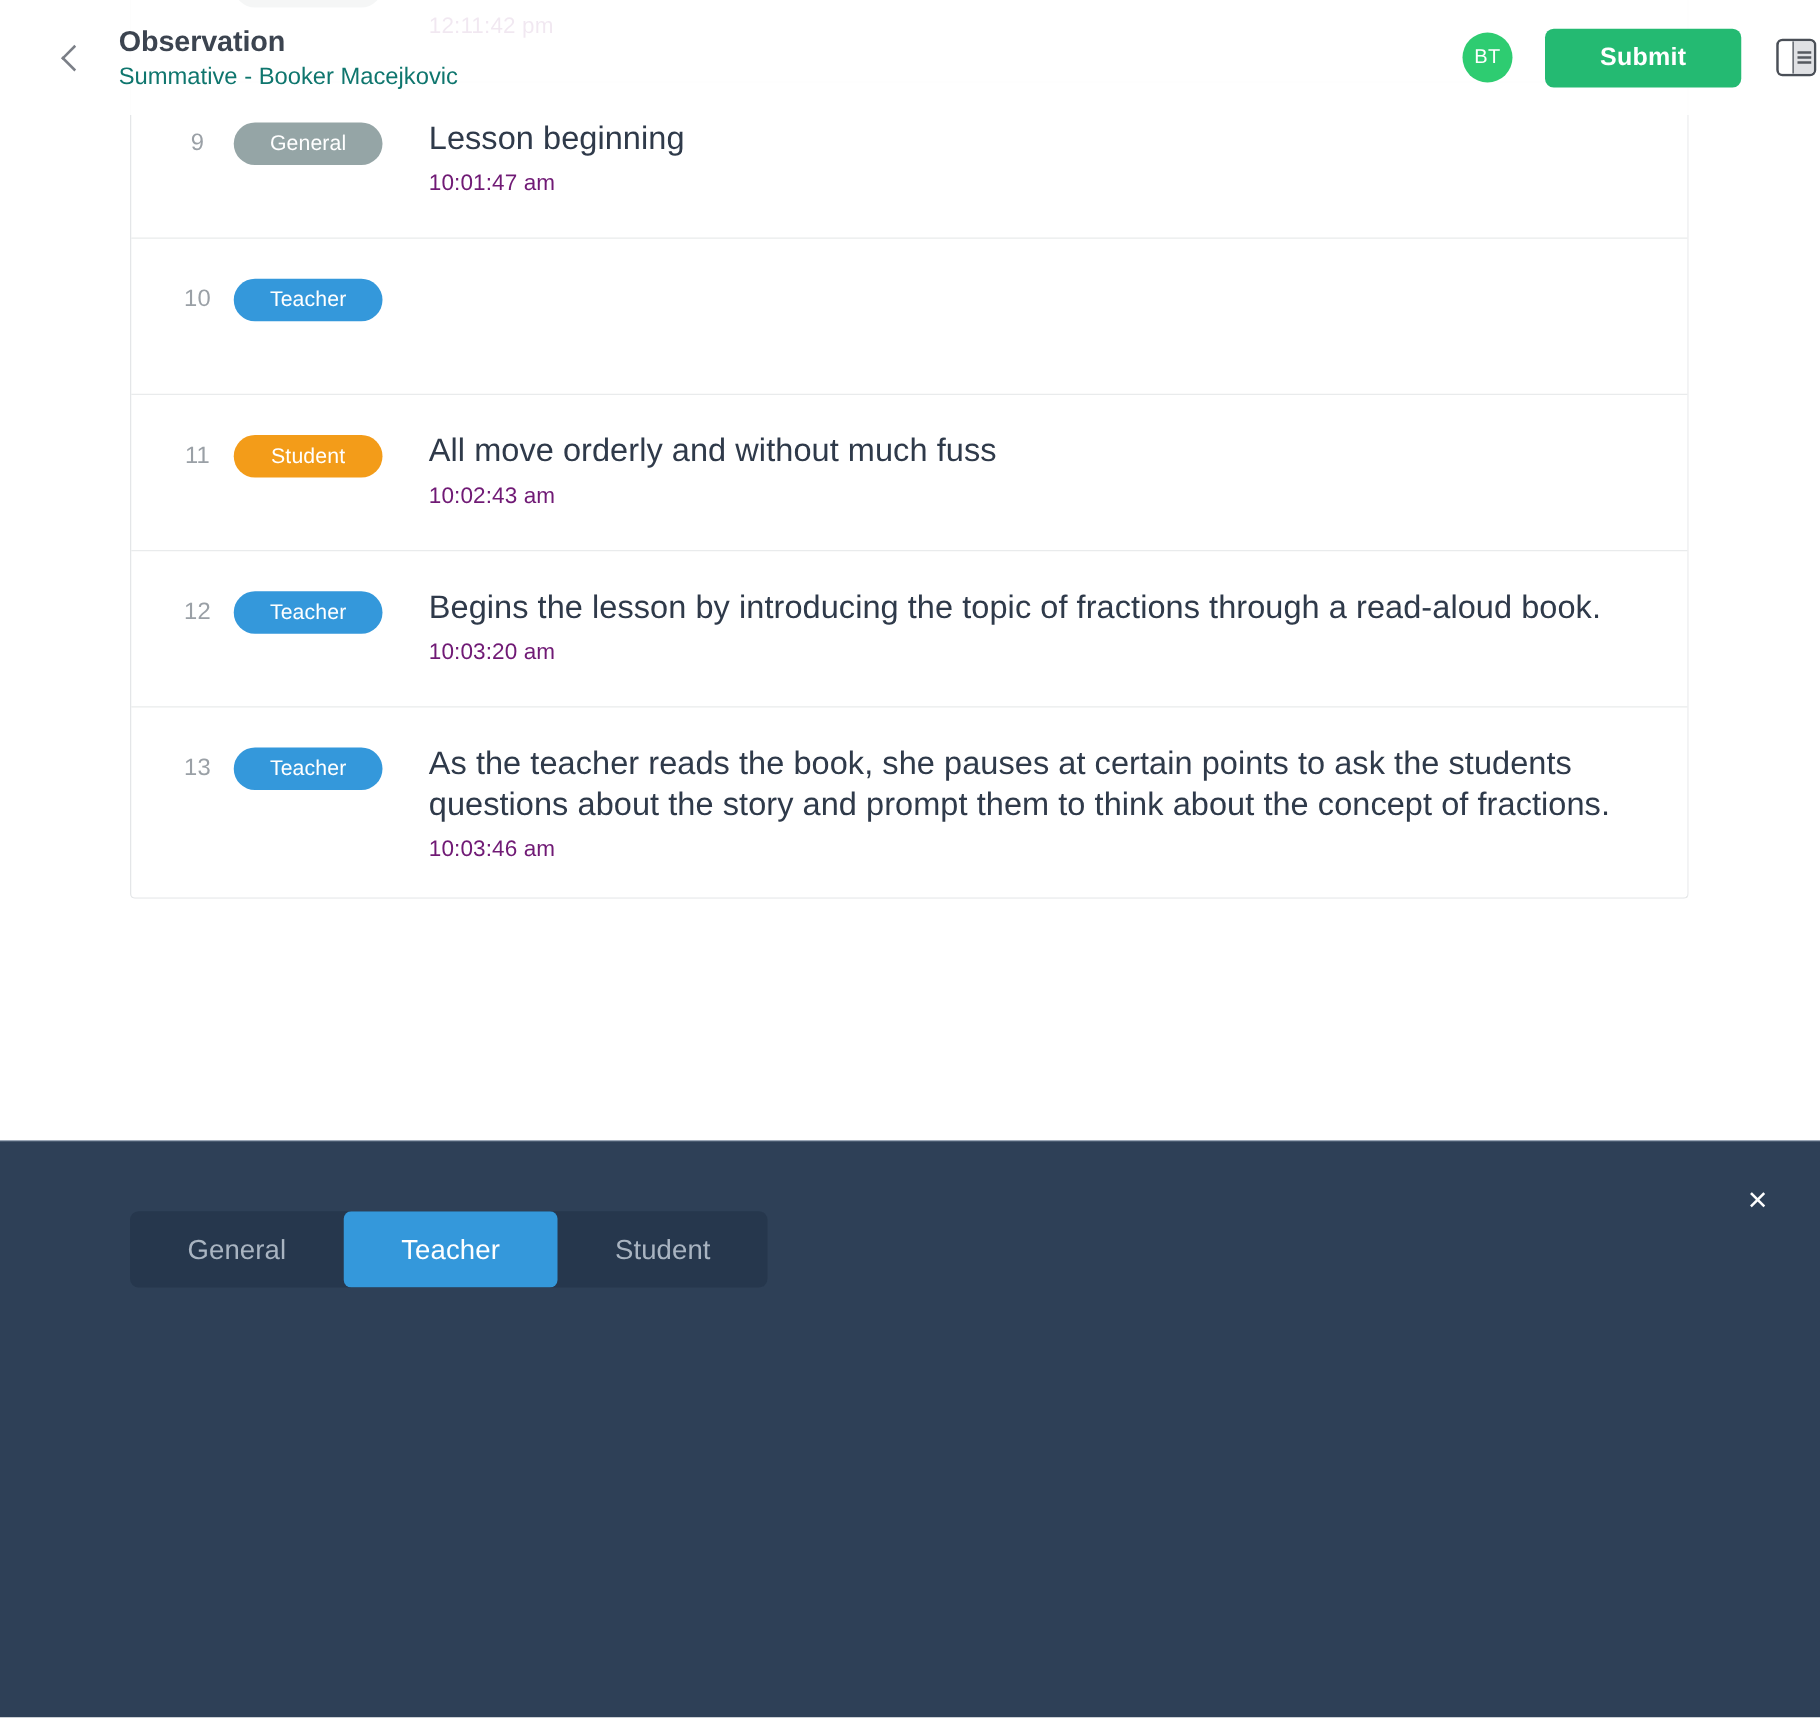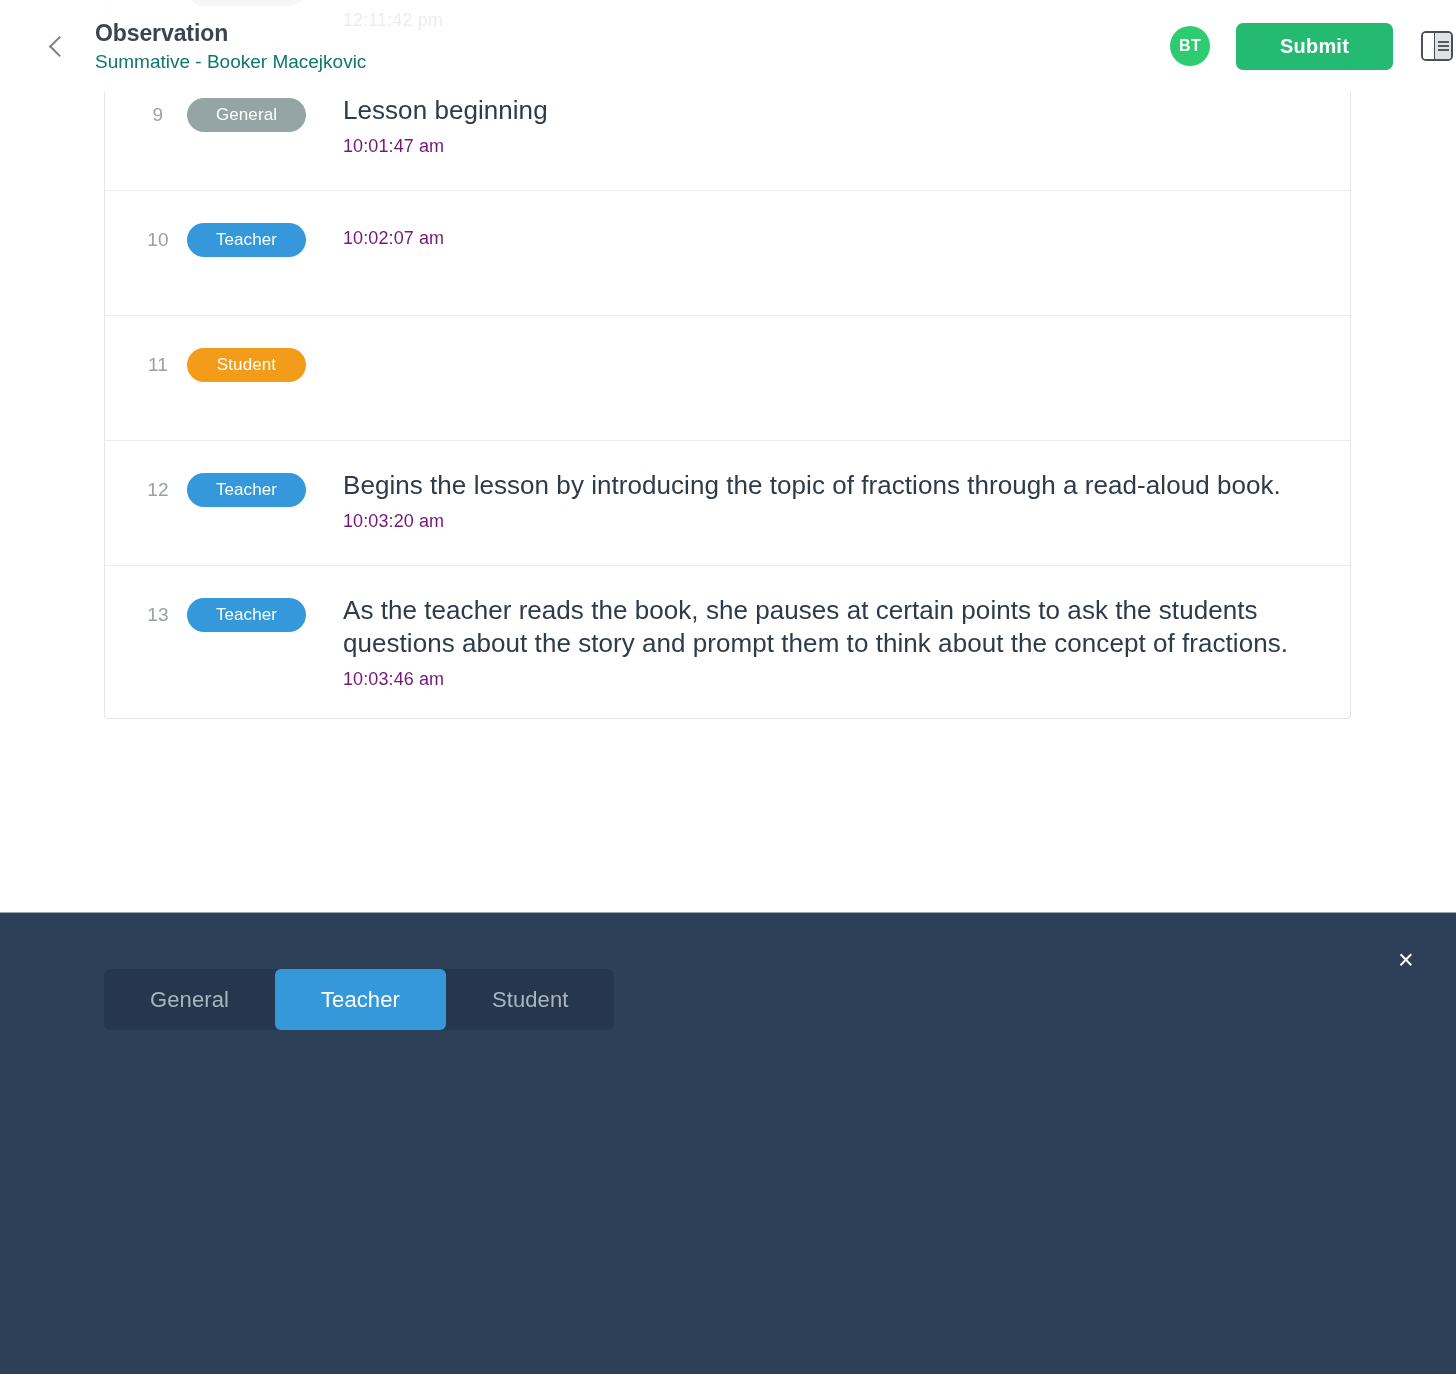--- a/index.html
+++ b/index.html
@@ -148,21 +148,21 @@
     padding-right: 18px;
   }
 
   .avatar {
     width: 40px;
     height: 40px;
     border-radius: 50%;
     background: #2ecc71;
     color: #ffffff;
     font-size: 16px;
-    font-weight: bold;
+    font-weight: normal;
     display: flex;
     align-items: center;
     justify-content: center;
     letter-spacing: .4px;
     cursor: pointer;
   }
 
   .submit-btn {
     margin-left: 26px;
     background: #24ba72;
@@ -286,28 +286,31 @@
         <div class="row-time">10:01:47 am</div>
       </div>
     </div>
 
     <div class="row">
       <div class="row-num">10</div>
       <div class="badge-cell">
         <span class="badge teacher">Teacher</span>
       </div>
       <div class="row-body">
-        <div class="row-time">10:02:07 am</div>
       </div>
     </div>
 
     <div class="row">
       <div class="row-num">11</div>
       <div class="badge-cell">
         <span class="badge student">Student</span>
+      </div>
+      <div class="row-body">
+        <div class="row-text">All move orderly and without much fuss</div>
+        <div class="row-time">10:02:43 am</div>
       </div>
     </div>
 
     <div class="row">
       <div class="row-num">12</div>
       <div class="badge-cell">
         <span class="badge teacher">Teacher</span>
       </div>
       <div class="row-body">
         <div class="row-text">Begins the lesson by introducing the topic of fractions through a read-aloud book.</div>

